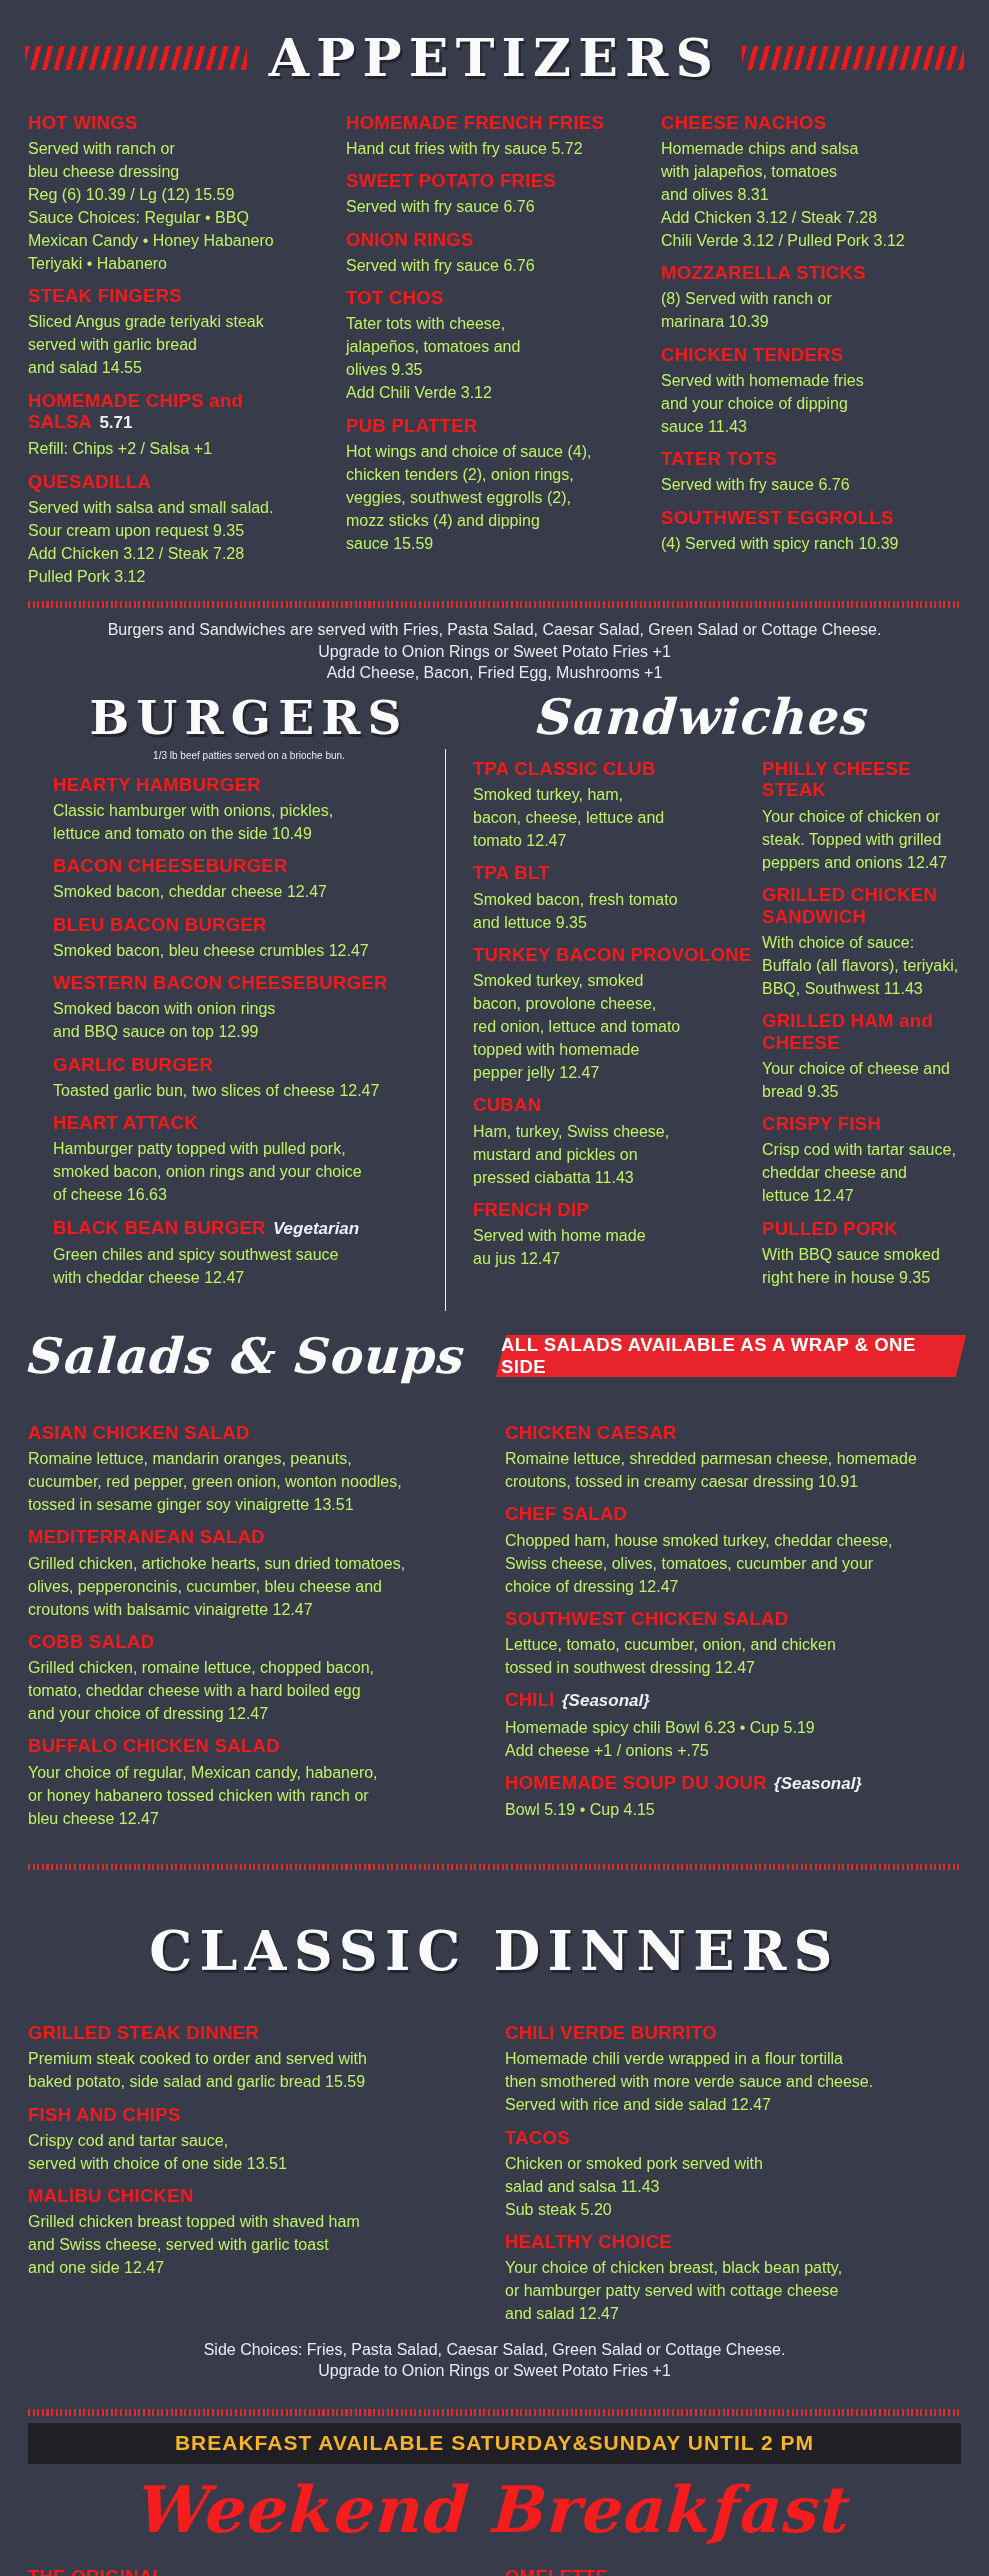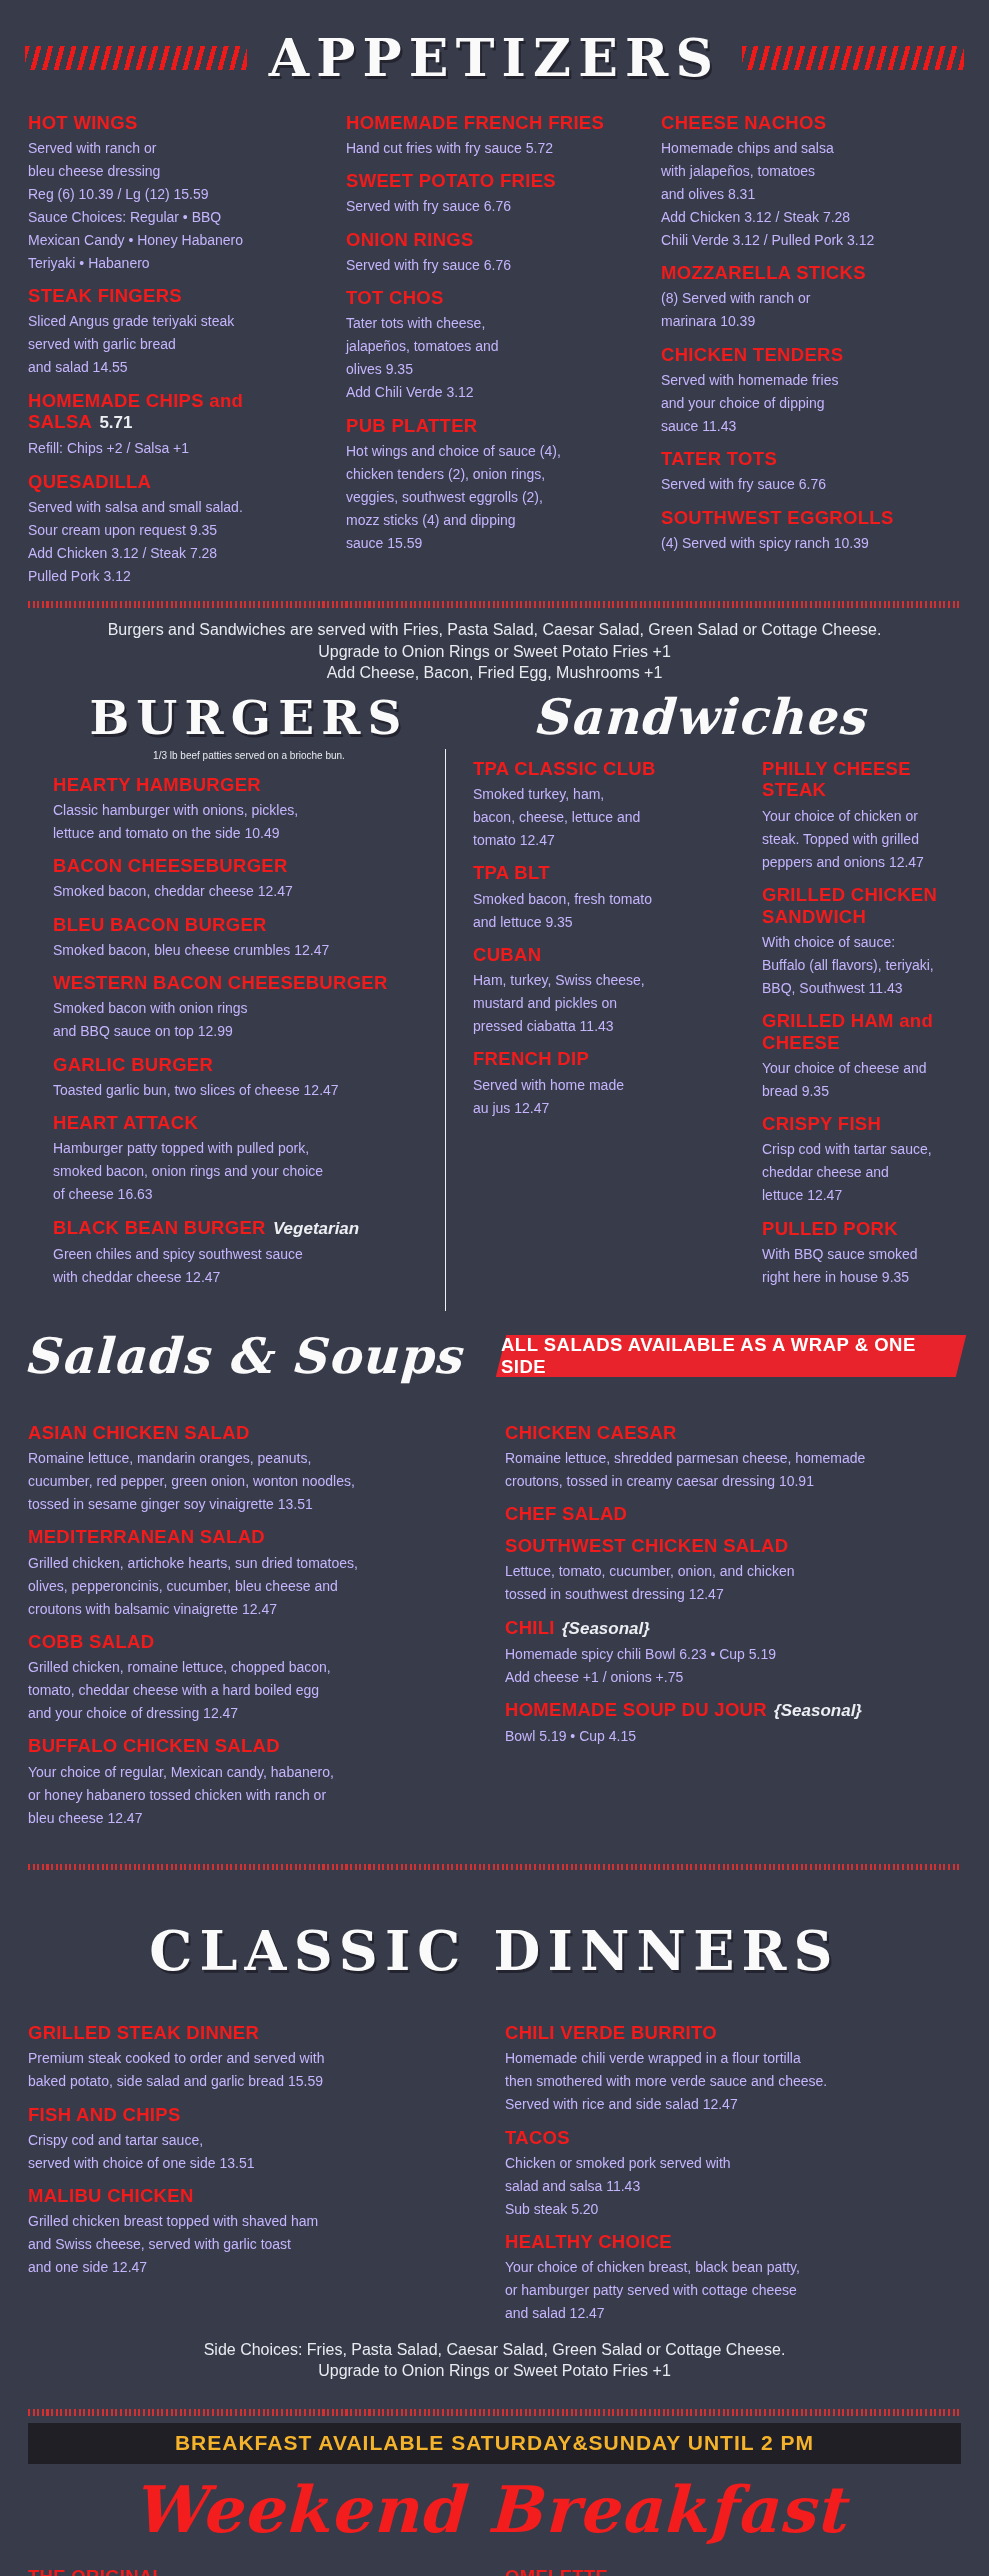--- a/index.html
+++ b/index.html
@@ -32,21 +32,21 @@
     background:repeating-linear-gradient(90deg, #d62f2f 0px, #d62f2f 2.1px, transparent 2.1px, transparent 4.6px);
   }
 
   
   .mi { }
   .mi-head { font-size:18.5px; line-height:21.6px; font-weight:bold; color:#f21b1b;
              letter-spacing:0.3px; margin:10.3px 0 3.6px; }
   .mi:first-of-type .mi-head { margin-top:0; }
   .mi-suffix { color:#eceef2; font-weight:bold; font-size:17px; margin-left:7.2px; letter-spacing:0; }
   .mi-suffix.em { font-style:italic; }
-  .mi-desc { font-size:14px; line-height:23px; color:#c4b5fd; }
+  .mi-desc { font-size:16px; line-height:23px; color:#bef264; }
 
   
   .sec-apps { padding-top:24px; }
   .apps-header { display:flex; align-items:center; justify-content:center; gap:21.6px; height:67px; }
   .apps-title { font-size:52px; line-height:57px; }
   .apps-grid { display:grid; grid-template-columns:318px 315px 1fr; padding:0 28px; margin-top:20.6px; }
 
   
   .sec-bs { position:relative; margin-top:4.1px; padding:0 28px; display:grid; grid-template-columns:392px 1fr;margin-left:25px; }
   .bs-vline { position:absolute; left:420px; top:61px; height:562px; width:1px; background:#eef0f4; }
@@ -263,20 +263,28 @@
 bacon, cheese, lettuce and
 tomato 12.47</div>
           </div>
 
           <div class="mi">
             <div class="mi-head"><span>TPA BLT</span></div>
             <div class="mi-desc pre">Smoked bacon, fresh tomato
 and lettuce 9.35</div>
           </div>
 
+          <div class="mi">
+            <div class="mi-head"><span>TURKEY BACON PROVOLONE</span></div>
+            <div class="mi-desc pre">Smoked turkey, smoked
+bacon, provolone cheese,
+red onion, lettuce and tomato
+topped with homemade
+pepper jelly 12.47</div>
+          </div>
 
           <div class="mi">
             <div class="mi-head"><span>CUBAN</span></div>
             <div class="mi-desc pre">Ham, turkey, Swiss cheese,
 mustard and pickles on
 pressed ciabatta 11.43</div>
           </div>
 
           <div class="mi">
             <div class="mi-head"><span>FRENCH DIP</span></div>
@@ -364,20 +372,23 @@
     <div>
 
         <div class="mi">
           <div class="mi-head"><span>CHICKEN CAESAR</span></div>
           <div class="mi-desc pre">Romaine lettuce, shredded parmesan cheese, homemade
 croutons, tossed in creamy caesar dressing 10.91</div>
         </div>
 
         <div class="mi">
           <div class="mi-head"><span>CHEF SALAD</span></div>
+          <div class="mi-desc pre">Chopped ham, house smoked turkey, cheddar cheese,
+Swiss cheese, olives, tomatoes, cucumber and your
+choice of dressing 12.47</div>
         </div>
 
         <div class="mi">
           <div class="mi-head"><span>SOUTHWEST CHICKEN SALAD</span></div>
           <div class="mi-desc pre">Lettuce, tomato, cucumber, onion, and chicken
 tossed in southwest dressing 12.47</div>
         </div>
 
         <div class="mi">
           <div class="mi-head"><span>CHILI</span><span class="mi-suffix em">{Seasonal}</span></div>

